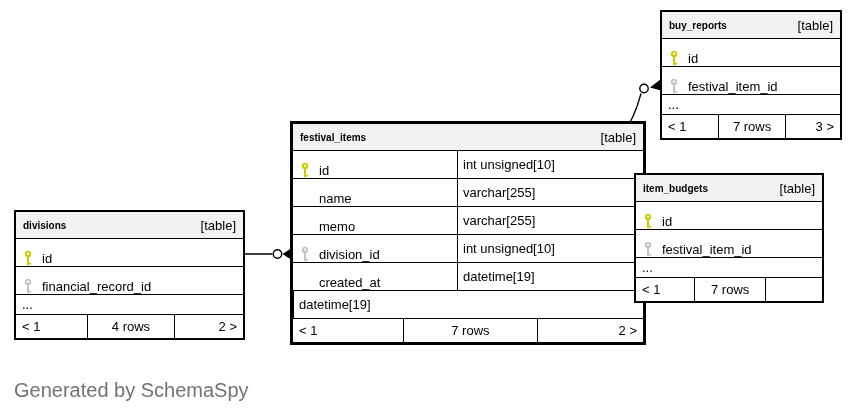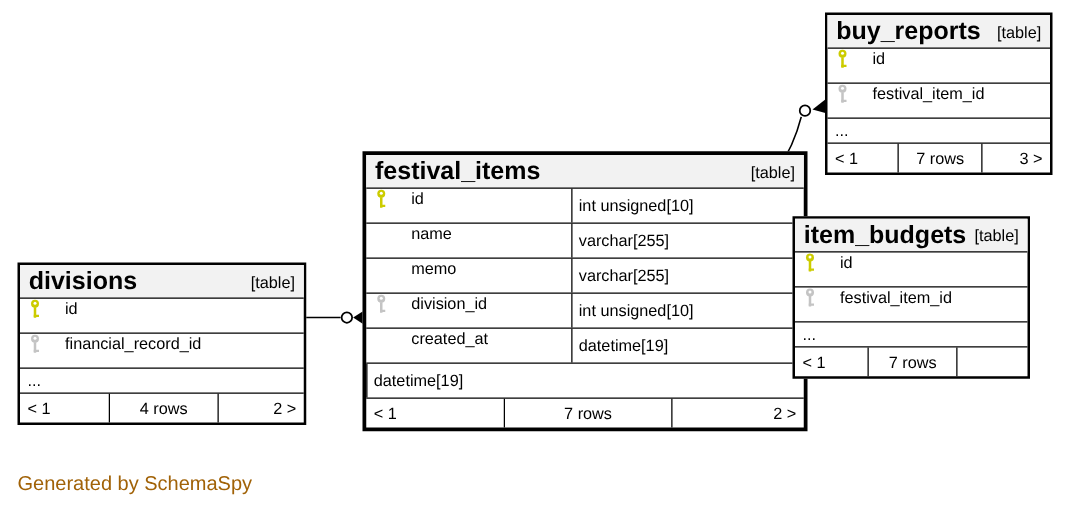--- a/index.html
+++ b/index.html
@@ -32,31 +32,31 @@
   }
   .tbl.focus { border-width: 3px; }
 
   .tbl-header {
     height: 27px;
     display: flex; align-items: center; justify-content: space-between;
     padding: 0 7px;
     background: var(--header-bg);
     border-bottom: 1px solid var(--border);
   }
-  .tbl-name { font-weight: bold; font-size: 20px; }
+  .tbl-name { font-weight: bold; font-size: 10px; }
   .tbl-type-label { font-size: 13px; text-align: center; }
 
   .col-row {
     height: 28px;
     display: flex; align-items: stretch;
     border-bottom: 1px solid var(--border);
   }
   .name-cell {
-    display: flex; align-items: flex-start;
-    padding-left: 7px; flex: 1 1 auto; min-width: 0; gap: 10px;
+    display: flex; align-items: flex-end;
+    padding-left: 7px; flex: 1 1 auto; min-width: 0;
   }
   .key-slot { width: 19px; display: flex; align-items: center; flex: 0 0 19px; }
   .type-cell {
     flex: 0 0 126px;
     display: flex; align-items: center;
     border-left: 1px solid var(--border);
     padding-left: 5px;
     text-align: right;
   }
   .tbl.focus .name-cell { flex: 0 0 164px; }
@@ -81,21 +81,21 @@
   .key.pk .keyfill { fill: var(--pk-key); }
   .key.fk .keyfill { fill: var(--fk-key); }
 
   #tbl-divisions    { left: 14px;  top: 210px; width: 231px; }
   #tbl-festival     { left: 290px; top: 121px; width: 356px; }
   #tbl-buy-reports  { left: 660px; top: 10px;  width: 182px; }
   #tbl-item-budgets { left: 634px; top: 173px; width: 190px; }
 
   .caption {
     position: absolute; left: 14px; top: 379px; z-index: 2;
-    font-size: 16px; color: #a16207;
+    font-size: 20px; color: #737373;
   }
 </style>
 </head>
 <body>
 
 <div class="stage">
 
   <svg class="connectors" width="865" height="409">
     <g fill="none" stroke="#000" stroke-width="1.3">
       <path d="M228 254 H272.5"></path>

